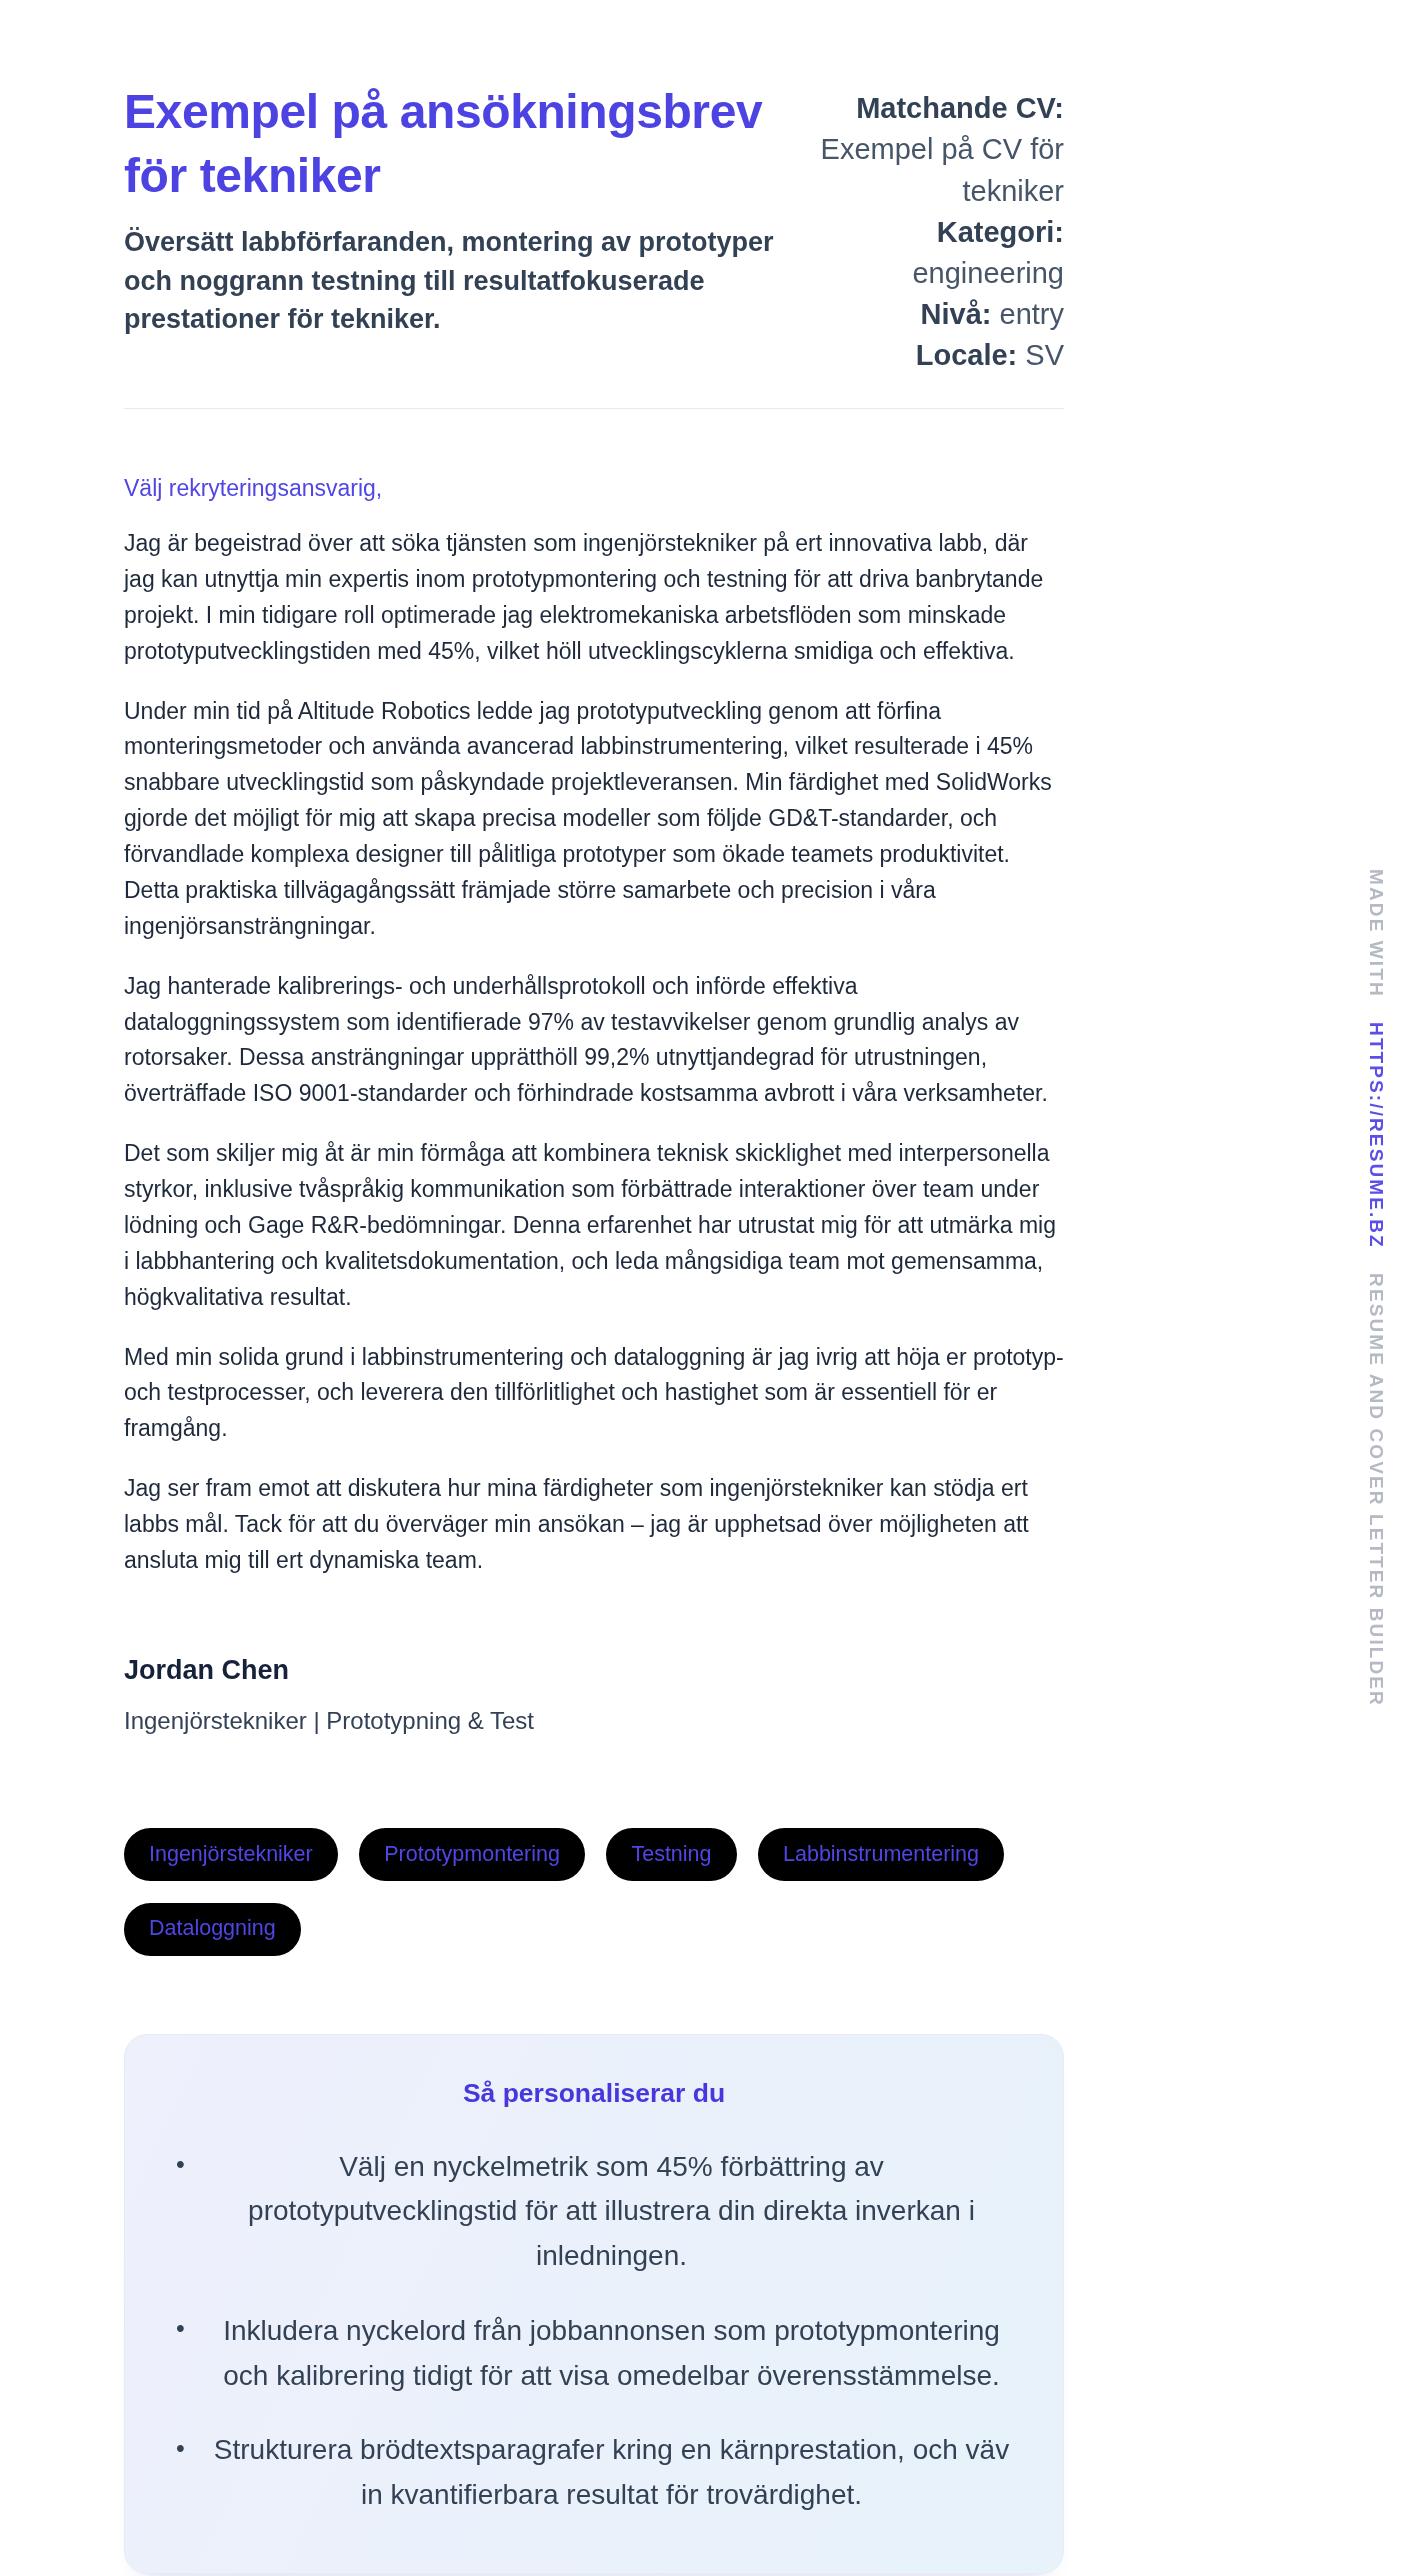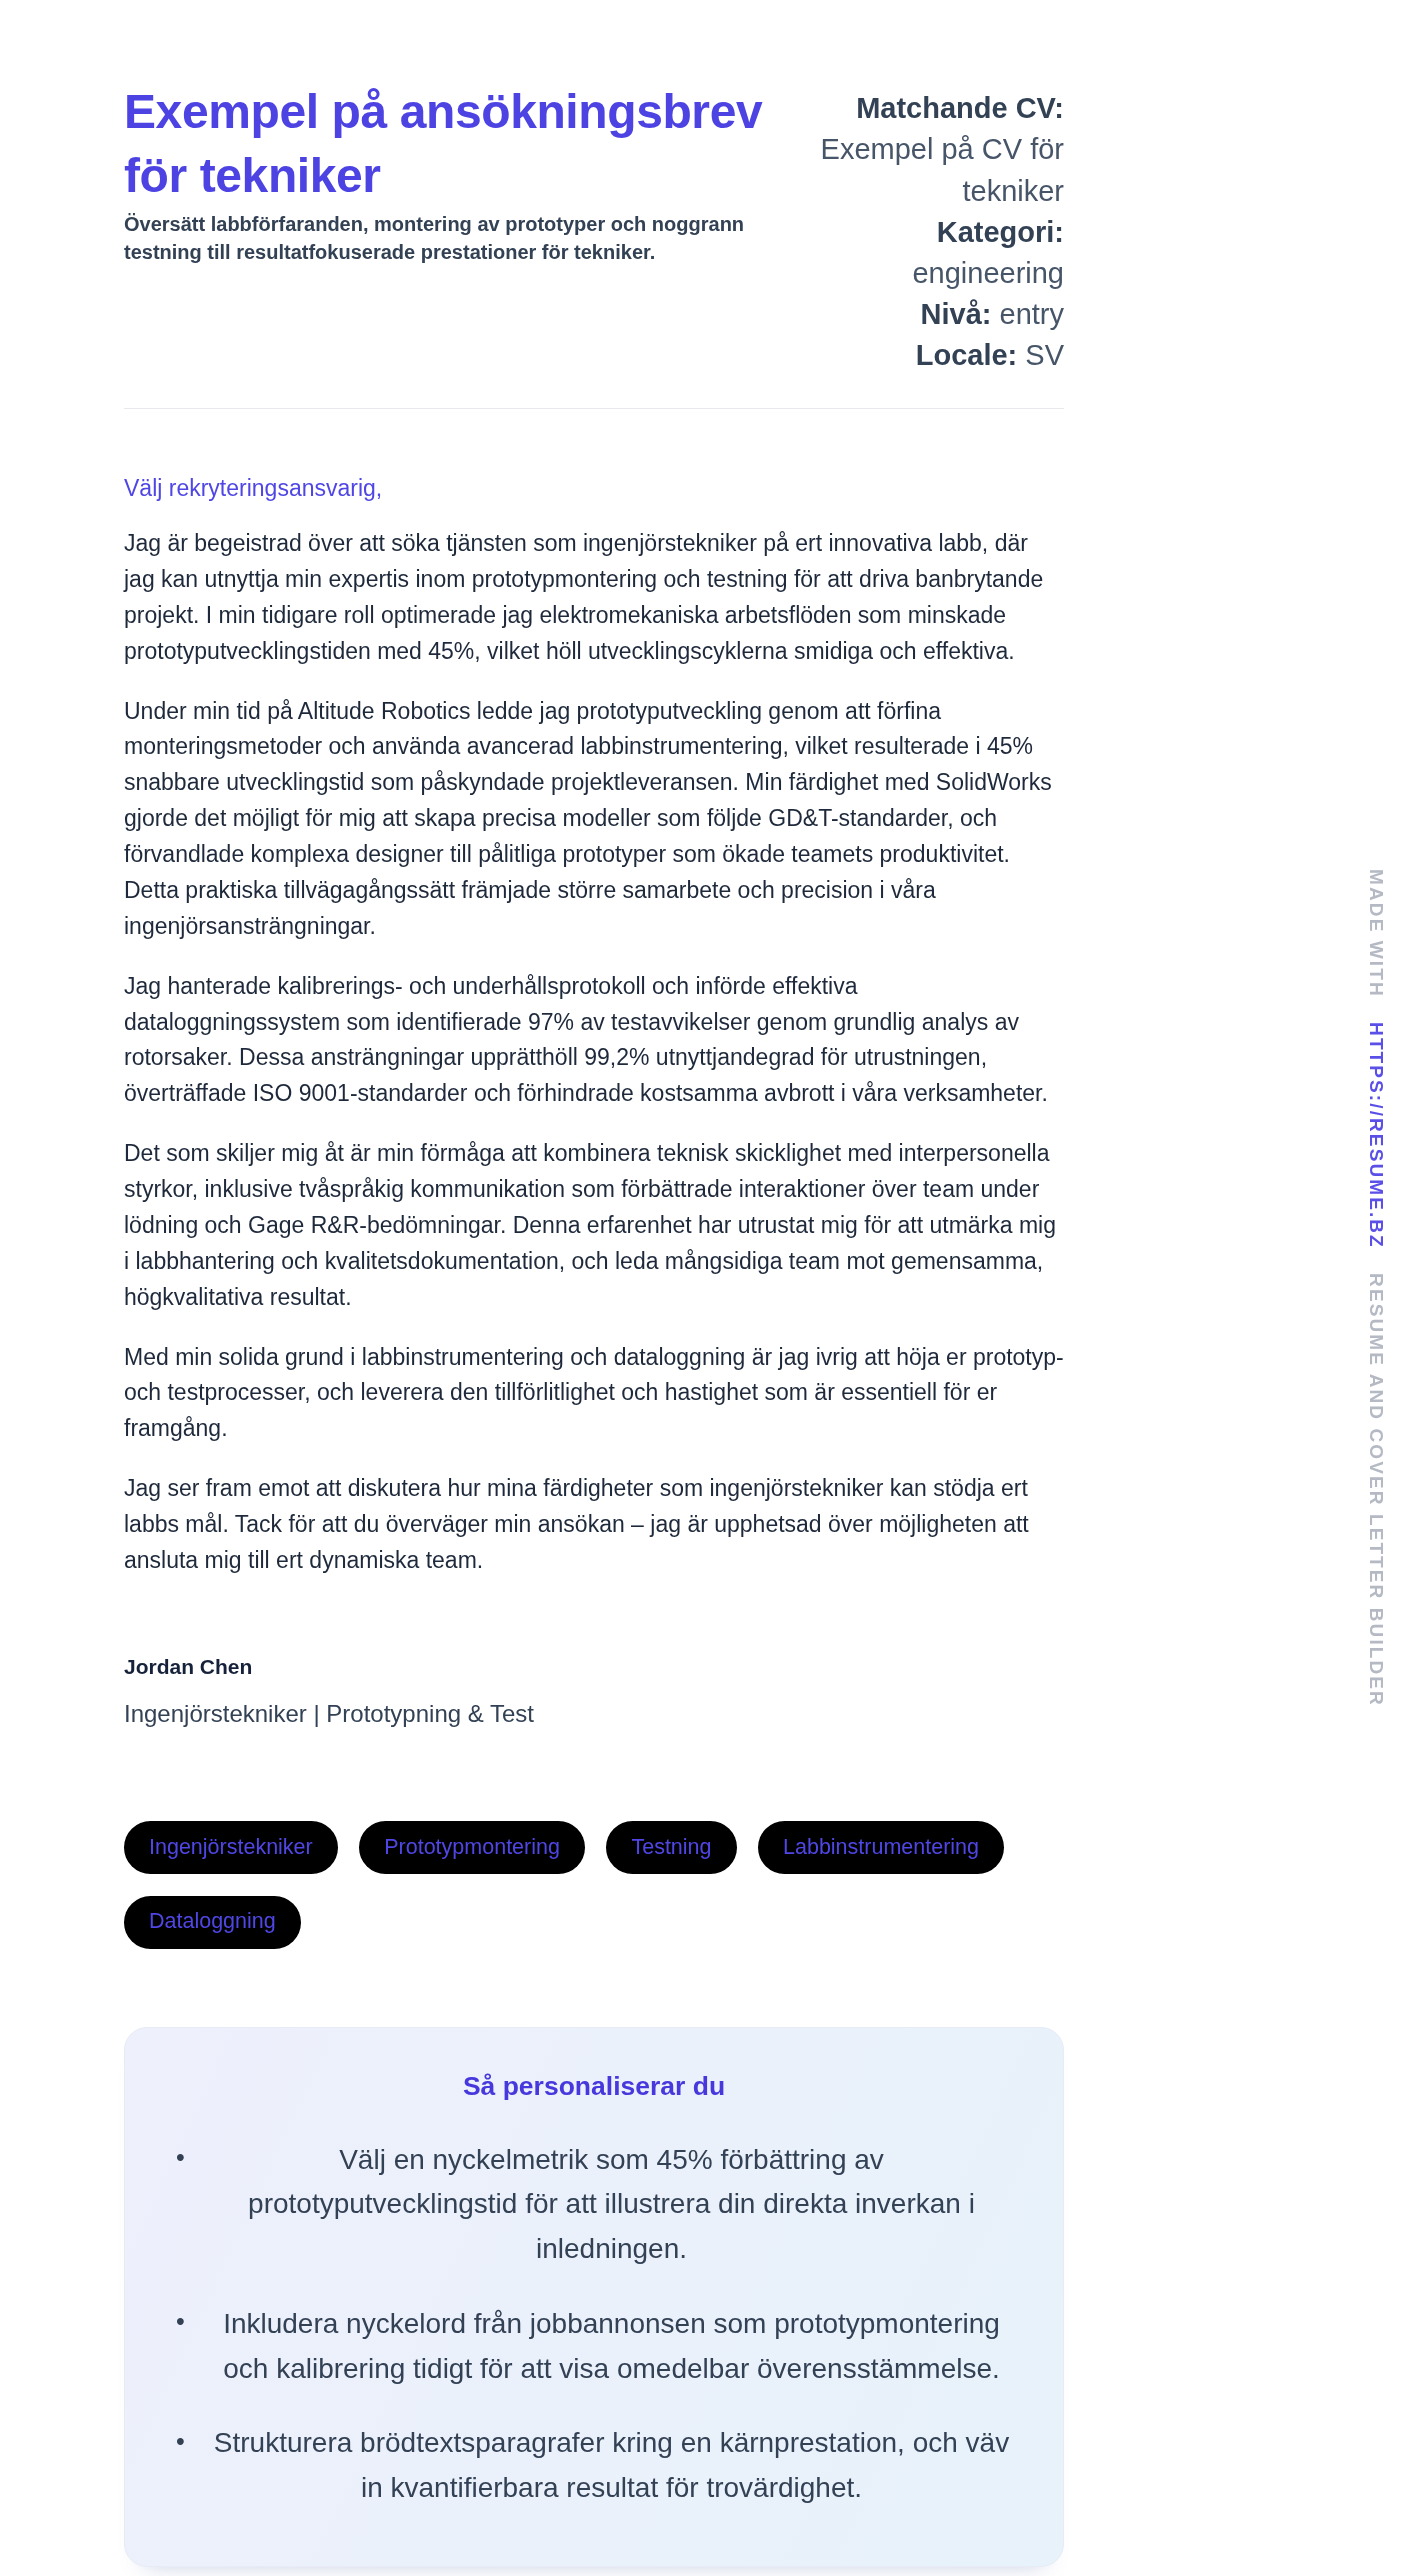--- a/index.html
+++ b/index.html
@@ -25,22 +25,22 @@
   }
   .title-block { width: 886px; }
   .page-title {
     font-size: 48px;
     line-height: 1.34;
     font-weight: 700;
     letter-spacing: -0.4px;
     color: #4c43e2;
   }
   .page-subtitle {
-    margin-top: 1px;
-    font-size: 20px;
+    margin-top: 14px;
+    font-size: 27px;
     line-height: 1.44;
     font-weight: 600;
     color: #334155;
     max-width: 861px;
   }
   .meta {
     width: 257px;
     flex: none;
     text-align: right;
     font-size: 29px;
@@ -63,21 +63,21 @@
   }
   .letter-body p {
     margin-top: 24px;
     font-size: 23px;
     line-height: 1.56;
     color: #1e293b;
     max-width: 1176px;
   }
   .signature-name {
     margin-top: 76px;
-    font-size: 21px;
+    font-size: 27px;
     font-weight: 700;
     color: #16213a;
   }
   .signature-role {
     margin-top: 21.5px;
     font-size: 24px;
     color: #334155;
   }
   
   .tags {

